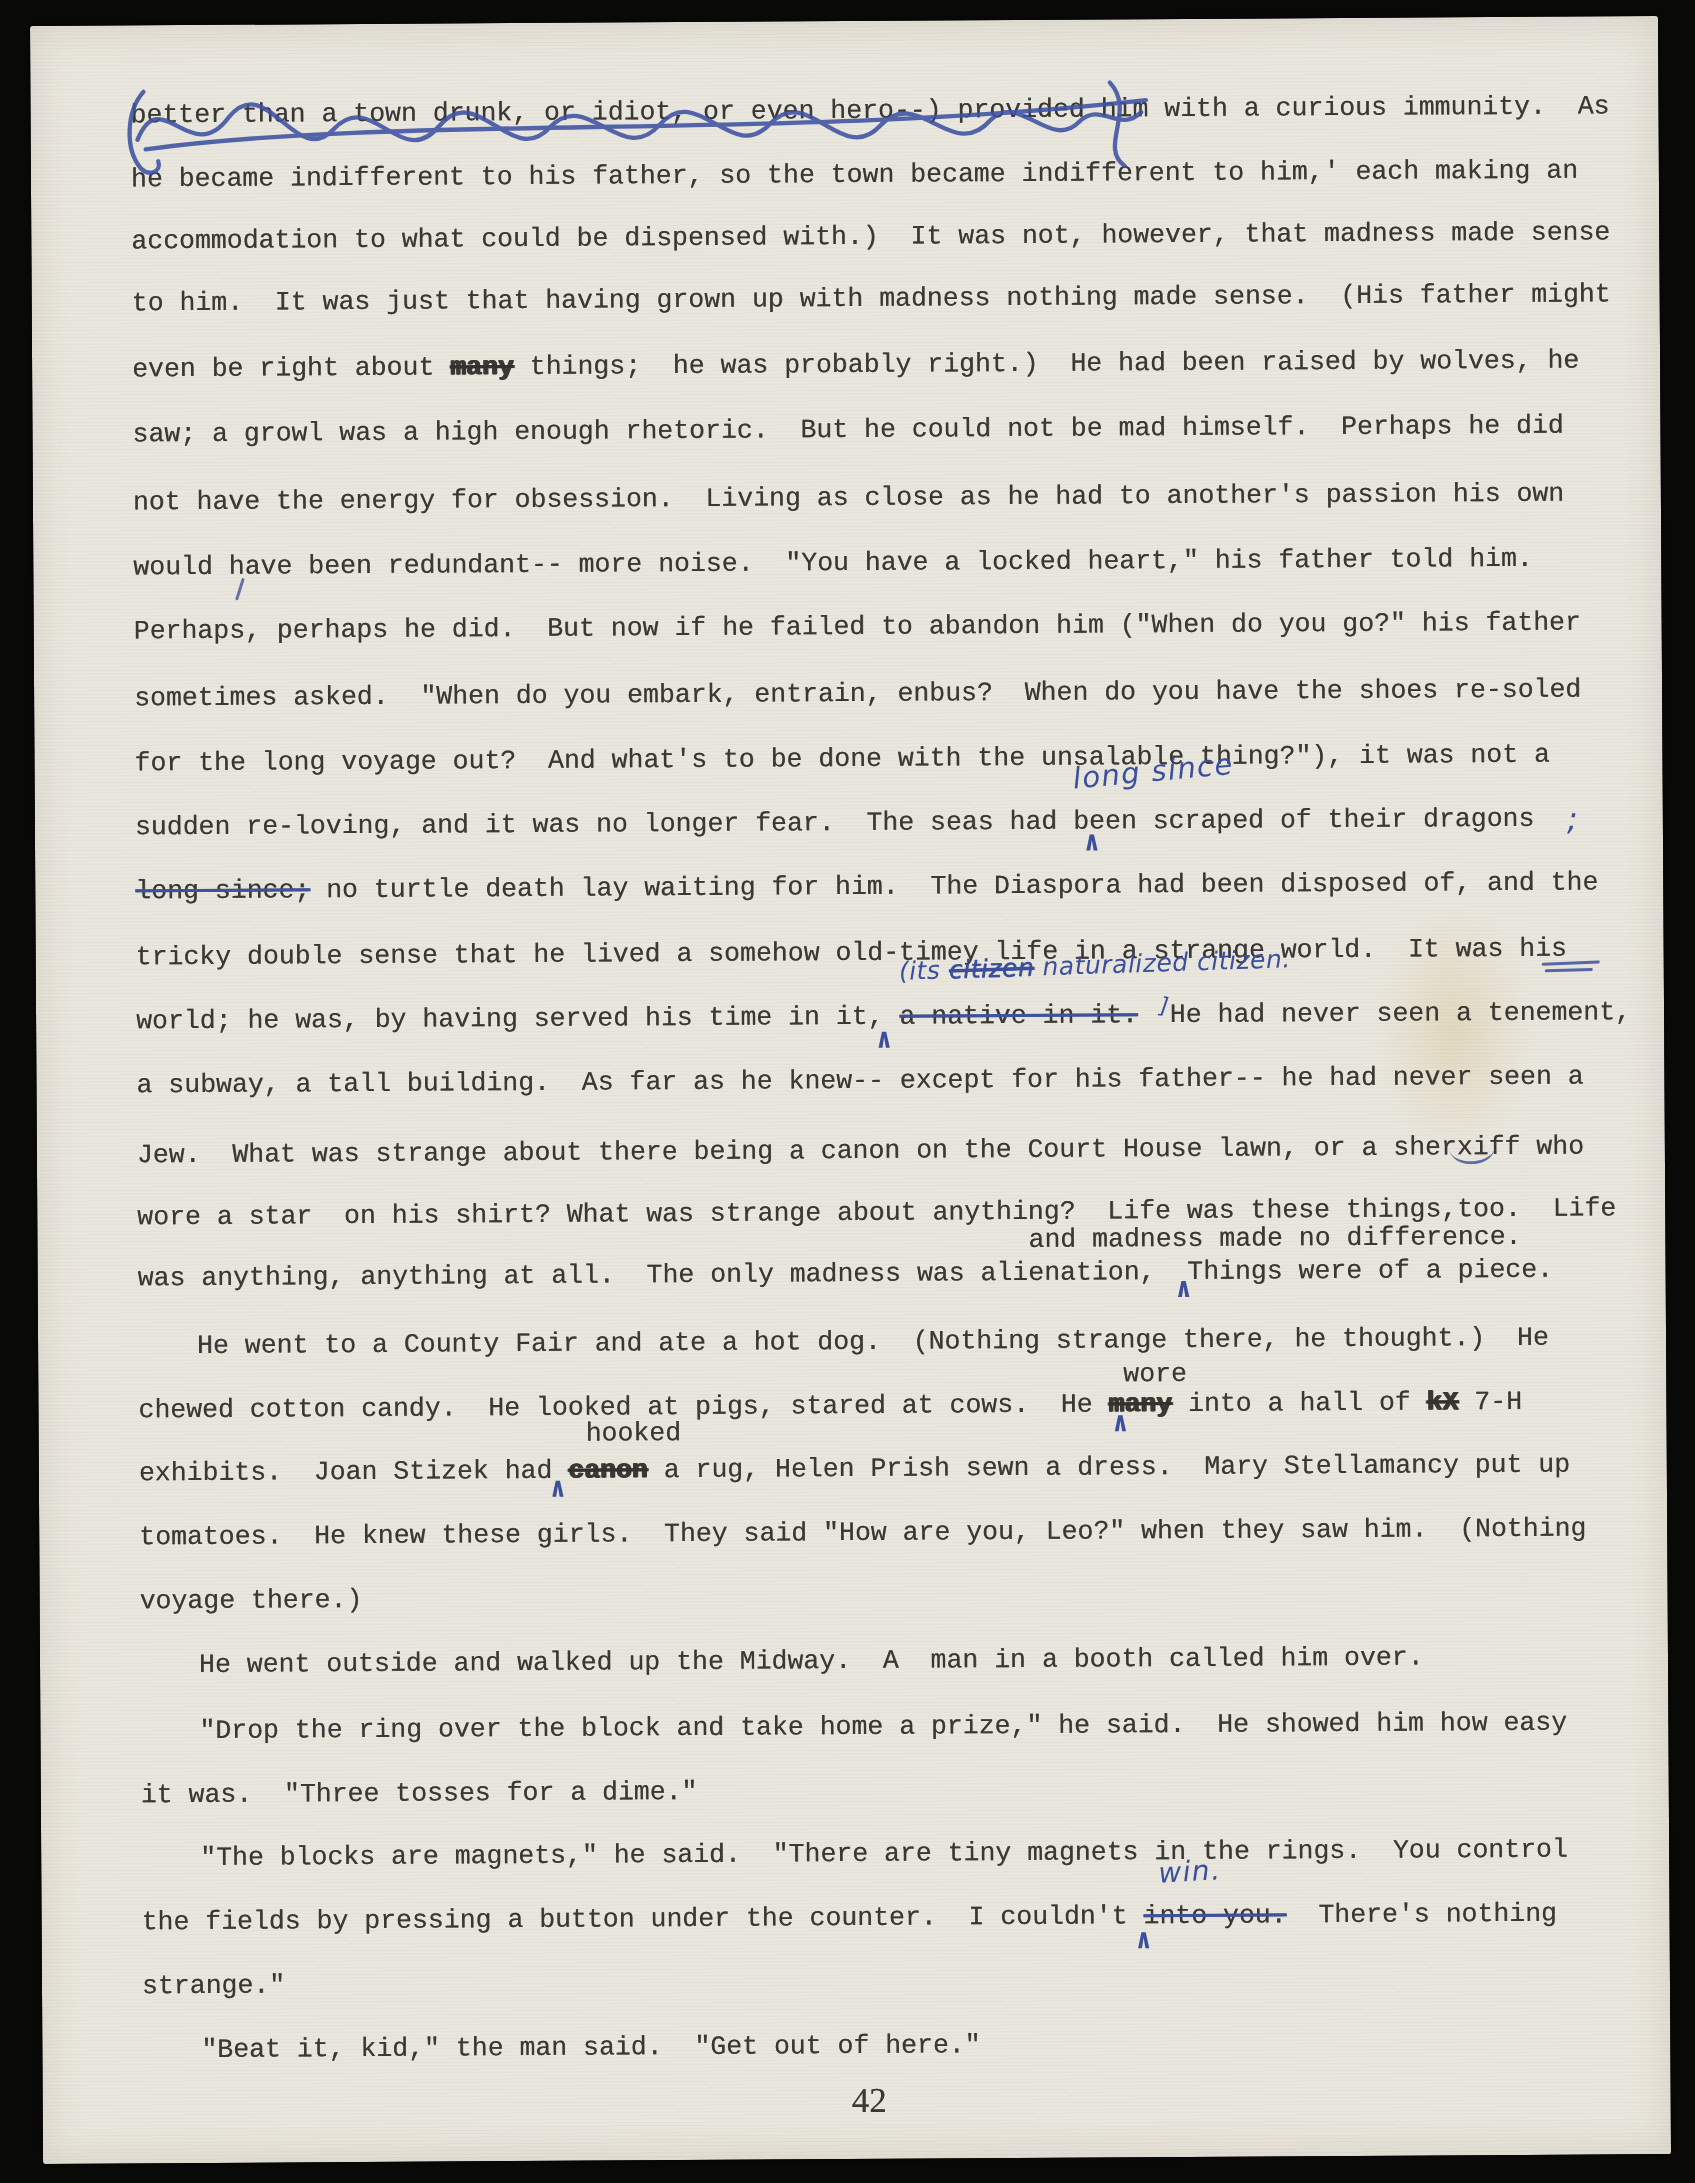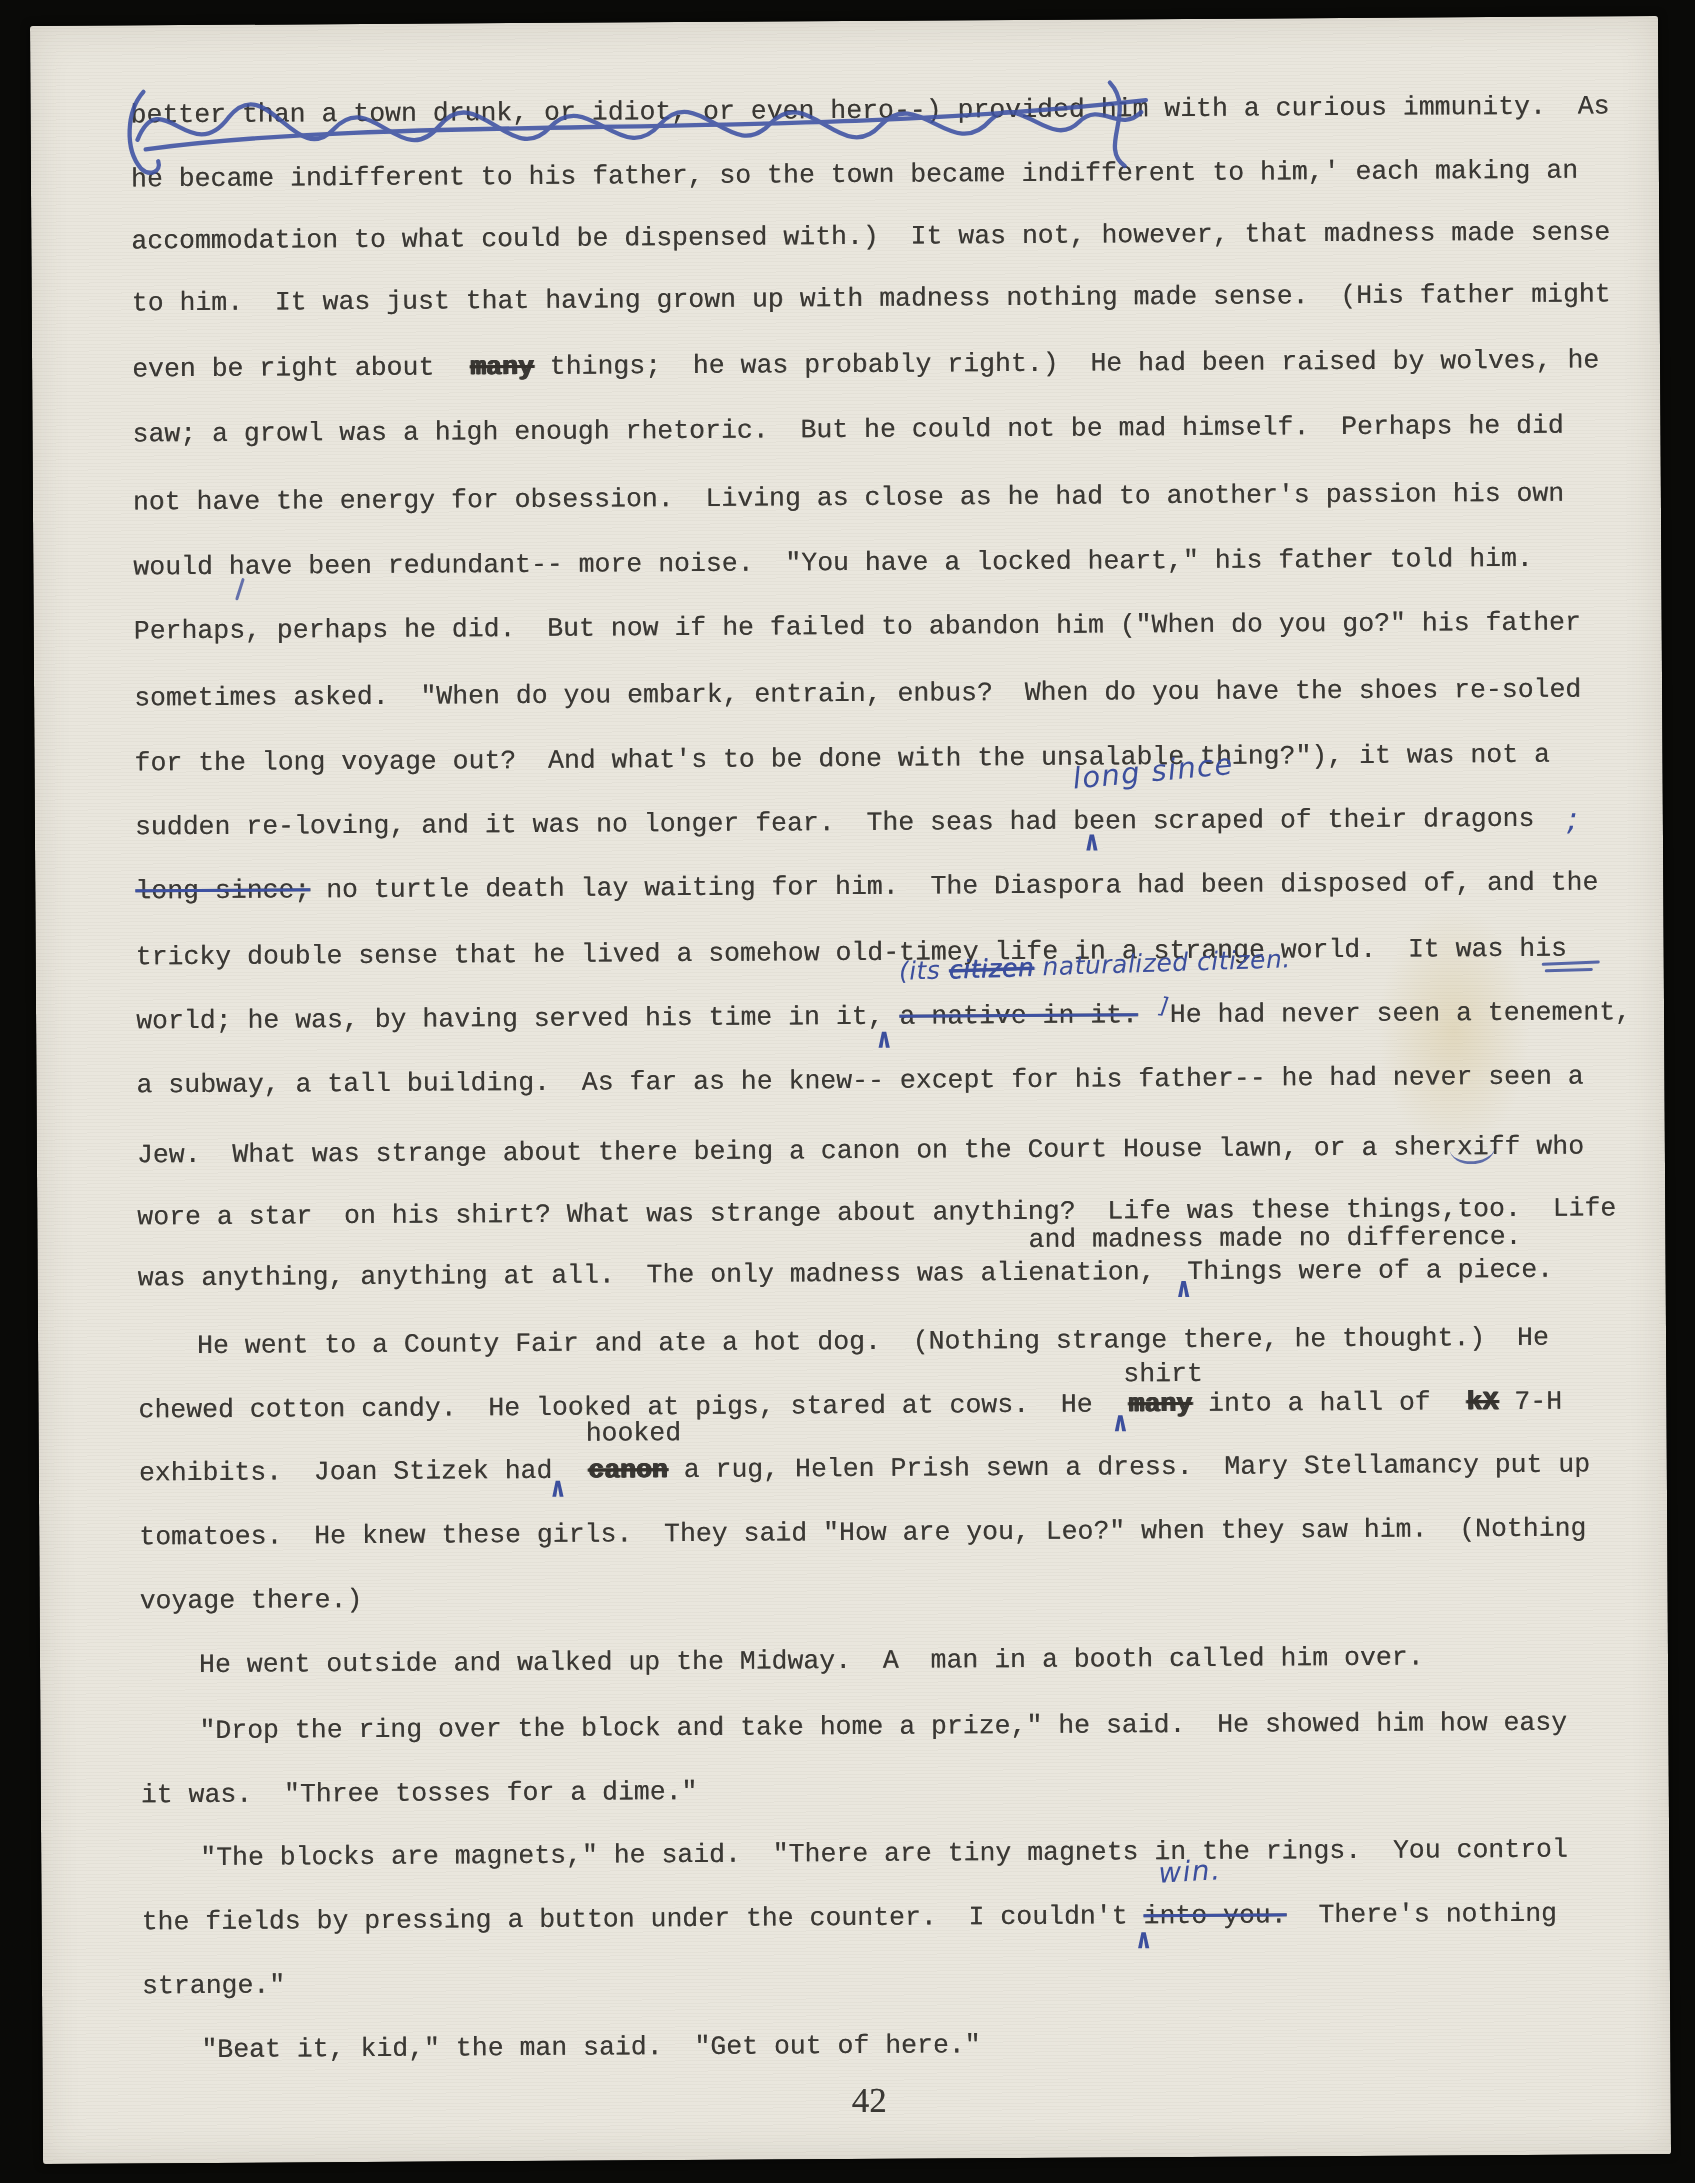--- a/index.html
+++ b/index.html
@@ -8,21 +8,21 @@
   #paper{position:absolute;left:30px;top:26px;width:1628px;height:2138px;
          background:#e9e6dd;border-radius:2.9px;
          background-image:repeating-linear-gradient(0deg, rgba(125,120,104,0.05) 0 1px, rgba(0,0,0,0) 1px 3.4px);
          box-shadow:inset 0 0 38px rgba(90,80,60,.14), 0 0 8.7px rgba(0,0,0,.6);
          transform:rotate(-0.35deg);transform-origin:top left;}
   .ts-line{position:absolute;white-space:pre;font-size:26.5px;line-height:30px;color:#3a3834;
            text-shadow:0.3px 0 0 rgba(55,52,48,.65);}
   .seg-plain{}
   .seg-scrib{}
   .seg-xb{font-weight:bold;text-decoration:line-through;text-decoration-thickness:3.4px;text-decoration-color:#34312c;
-          text-shadow:1px 0 0 currentColor,-0.5px 0 0 currentColor;margin-left:20px;}
+          text-shadow:1px 0 0 currentColor,-0.5px 0 0 currentColor;}
   .seg-xblue{text-decoration:line-through;text-decoration-thickness:3.4px;text-decoration-color:#3d51a2;}
   .seg-u{text-decoration-thickness:2.4px;text-underline-offset:4.8px;}
   .hand{position:absolute;font-family:"DejaVu Sans",sans-serif;font-style:italic;color:#3c4f9d;white-space:pre;}
   .hand .hx{text-decoration:line-through;text-decoration-thickness:2.9px;text-decoration-color:#3c4f9d;
             text-shadow:0.5px 0.5px 0 #3c4f9d;}
   .typed-insert{position:absolute;white-space:pre;font-size:26.5px;color:#3a3834;
                 text-shadow:0.3px 0 0 rgba(55,52,48,.65);}
   .caret{position:absolute;font-family:"DejaVu Sans",sans-serif;font-size:22px;font-weight:bold;
          color:#3c4f9d;transform:scaleY(1.25);}
   .mark{position:absolute;}
@@ -73,21 +73,21 @@
         <div class="ts-line" style="left: 100px; top: 1946px;"><span class="seg-plain">strange."</span></div>
         <div class="ts-line" style="left: 159px; top: 2010px;"><span class="seg-plain">"Beat it, kid," the man said.  "Get out of here."</span></div>
       </div>
     <div id="annos">
         <div class="hand" style="left: 1038px; top: 735px; font-size: 29px; letter-spacing: 1.4px; transform: rotate(-5deg);"><span>long since</span></div>
         <div class="hand" style="left: 863px; top: 931px; font-size: 25px; letter-spacing: 0.5px; transform: rotate(-1.5deg);"><span>(its </span><span class="hx">citizen</span><span> naturalized citizen.</span></div>
         <div class="hand" style="left: 1117px; top: 1836px; font-size: 28px; letter-spacing: 1.4px; transform: rotate(-3deg);"><span>win.</span></div>
         <div class="hand" style="left: 1532px; top: 783px; font-size: 32px; letter-spacing: 0px; transform: rotate(0deg);"><span>;</span></div>
         <div class="hand" style="left: 1124px; top: 974px; font-size: 22px; letter-spacing: 0px; transform: rotate(8deg);"><span>]</span></div>
         <div class="typed-insert" style="left: 991px; top: 1205px;">and madness made no difference.</div>
-        <div class="typed-insert" style="left: 1085px; top: 1340px;">shirt</div>
+        <div class="typed-insert" style="left: 1085px; top: 1340px;">wore</div>
         <div class="typed-insert" style="left: 527px; top: 1396px; margin-left: 20px;">hooked</div>
         <span class="caret" style="left: 1048px; top: 809px;">∧</span>
         <span class="caret" style="left: 839px; top: 1005px;">∧</span>
         <span class="caret" style="left: 1137px; top: 1256px;">∧</span>
         <span class="caret" style="left: 1073px; top: 1390px;">∧</span>
         <span class="caret" style="left: 510px; top: 1452px;">∧</span>
         <span class="caret" style="left: 1093px; top: 1907px;">∧</span>
         <div class="mark mark-slash" style="left: 205px; top: 553px; transform: rotate(18deg);"></div>
         <div class="mark mark-arc" style="left: 1413px; top: 1130px; transform: rotate(-4deg);"></div>
         <div class="mark mark-stroke" style="left: 1506px; top: 945px; width: 58px; height: 3.4px; transform: rotate(-2deg);"></div>

